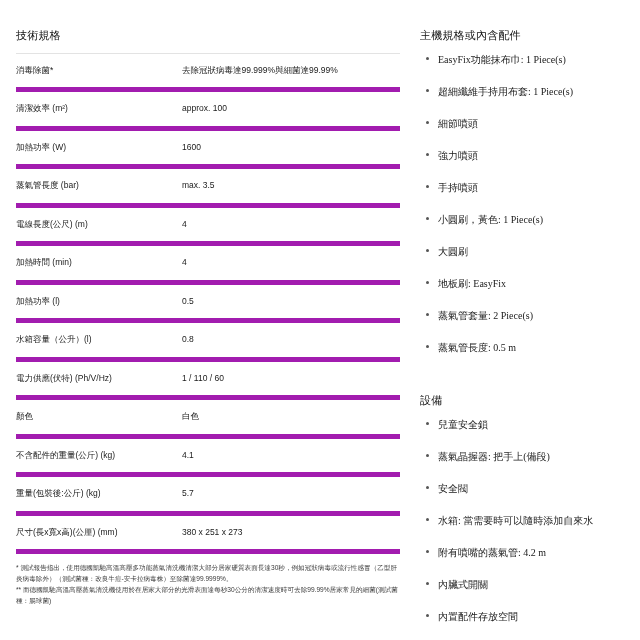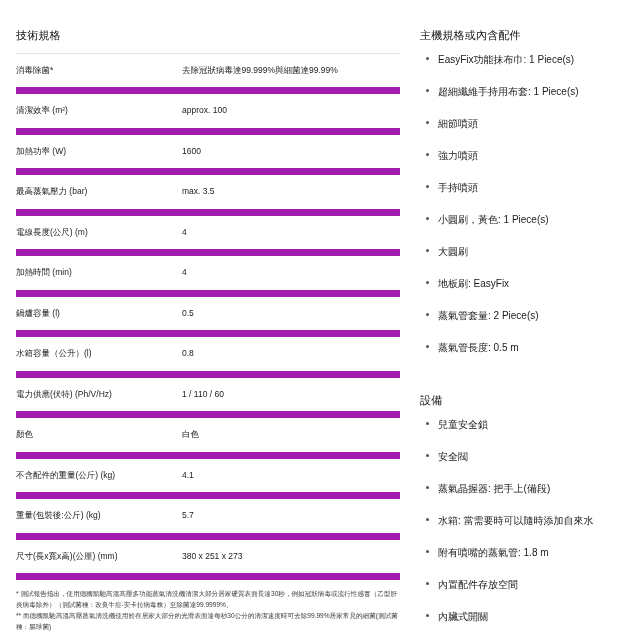--- a/index.html
+++ b/index.html
@@ -23,35 +23,36 @@
     display: flex;
     gap: 20px;
   }
   .col-left {
     width: 384px;
     flex: 0 0 384px;
   }
   .col-right {
     width: 212px;
     flex: 0 0 212px;
+    font-family: Liberation Serif, serif;
   }
   .section-title {
     font-size: 11px;
     font-weight: normal;
     color: #111111;
     margin: 0 0 10px 0;
     letter-spacing: 0.2px;
   }
   table.spec {
     width: 100%;
     border-collapse: collapse;
     table-layout: fixed;
   }
   table.spec tr {
-    border-bottom: 7px solid #a21caf;
+    border-bottom: 5px solid #a21caf;
   }
   table.spec tr:first-child {
     border-top: 1px solid #e3e3e3;
   }
   table.spec td {
     font-size: 8.5px;
     line-height: 1.35;
     padding: 11px 4px 11px 0;
     vertical-align: middle;
     color: #1a1a1a;
@@ -117,33 +118,33 @@
         </tr>
         <tr>
           <td class="label">清潔效率 (m²)</td>
           <td class="value">approx. 100</td>
         </tr>
         <tr>
           <td class="label">加熱功率 (W)</td>
           <td class="value">1600</td>
         </tr>
         <tr>
-          <td class="label">最高蒸氣壓力 (bar)</td>
+          <td class="label">蒸氣管長度 (bar)</td>
           <td class="value">max. 3.5</td>
         </tr>
         <tr>
           <td class="label">電線長度(公尺) (m)</td>
           <td class="value">4</td>
         </tr>
         <tr>
           <td class="label">加熱時間 (min)</td>
           <td class="value">4</td>
         </tr>
         <tr>
-          <td class="label">鍋爐容量 (l)</td>
+          <td class="label">加熱功率 (l)</td>
           <td class="value">0.5</td>
         </tr>
         <tr>
           <td class="label">水箱容量（公升）(l)</td>
           <td class="value">0.8</td>
         </tr>
         <tr>
           <td class="label">電力供應(伏特) (Ph/V/Hz)</td>
           <td class="value">1 / 110 / 60</td>
         </tr>
@@ -182,22 +183,22 @@
       <li>小圓刷，黃色: 1 Piece(s)</li>
       <li>大圓刷</li>
       <li>地板刷: EasyFix</li>
       <li>蒸氣管套量: 2 Piece(s)</li>
       <li>蒸氣管長度: 0.5 m</li>
     </ul>
     <div class="block-gap"></div>
     <h2 class="section-title right-title-2">設備</h2>
     <ul class="bullets">
       <li>兒童安全鎖</li>
+      <li>蒸氣晶握器: 把手上(備段)</li>
       <li>安全閥</li>
-      <li>蒸氣晶握器: 把手上(備段)</li>
       <li>水箱: 當需要時可以隨時添加自來水</li>
-      <li>附有噴嘴的蒸氣管: 1.8 m</li>
+      <li>附有噴嘴的蒸氣管: 4.2 m</li>
+      <li>內臟式開關</li>
       <li>內置配件存放空間</li>
-      <li>內臟式開關</li>
     </ul>
   </div>
 
 </div>
 
 </body></html>

